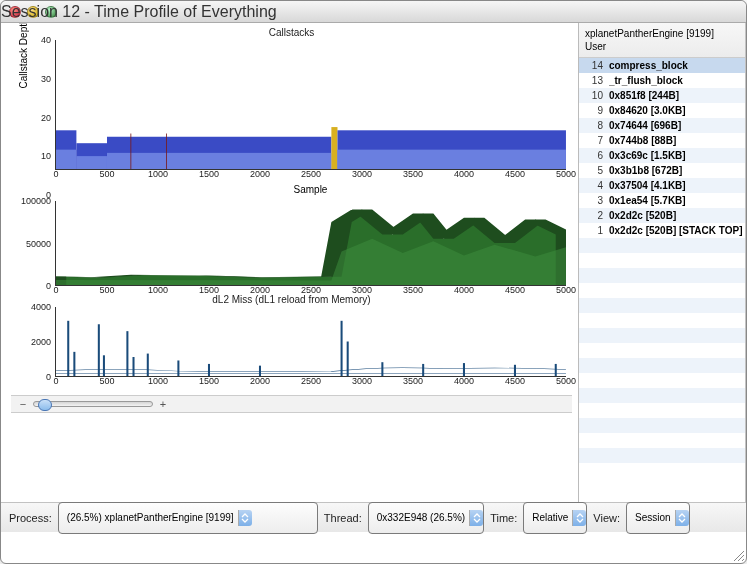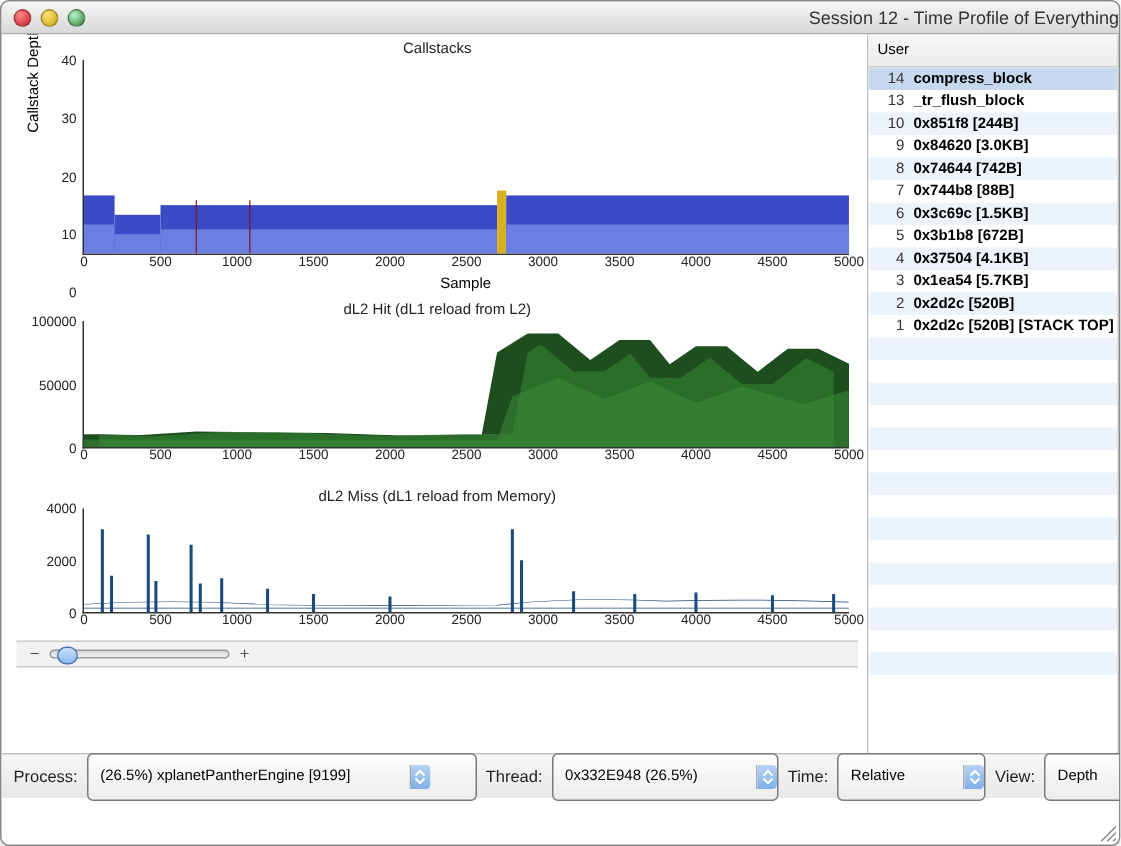--- a/index.html
+++ b/index.html
@@ -4,21 +4,21 @@
 <style>
   * { box-sizing: border-box; margin: 0; padding: 0; }
   body { font-family: "Lucida Grande", Helvetica, Arial, sans-serif; font-size: 11px; background: #fff; width: 747px; height: 564px; overflow: hidden; }
   .window { width: 747px; height: 564px; border: 1px solid #888; border-radius: 6px; overflow: hidden; background: #fff; box-shadow: 0 2px 8px rgba(0,0,0,0.2); }
   .titlebar { height: 22px; background: linear-gradient(#f6f6f6,#d8d8d8); display: flex; align-items: center; border-bottom: 1px solid #aaa; border-radius: 6px 6px 0 0; position: relative; }
   .traffic { display: flex; gap: 6px; padding-left: 8px; }
   .light { width: 12px; height: 12px; border-radius: 50%; border: 1px solid rgba(0,0,0,0.25); }
   .red { background: radial-gradient(circle at 35% 30%,#ff8a80,#c41e3a); }
   .yellow { background: radial-gradient(circle at 35% 30%,#ffe082,#c7a500); }
   .green { background: radial-gradient(circle at 35% 30%,#b9f6ca,#2e7d32); }
-  .title { position: absolute; left:0; right:0; text-align:right; font-size:12px; color:#333; pointer-events:none; }
+  .title { position: absolute; left:0; right:0; text-align:left; font-size:16px; color:#333; pointer-events:none; }
   .seg { display:flex; justify-content:center; padding:6px 0; border-bottom:1px solid #d0d0d0; background:#f7f7f7; }
   .segbtn { font-size:11px; padding:2px 14px; border:1px solid #7a7a7a; background:linear-gradient(#fdfdfd,#e3e3e3); cursor:pointer; }
   .segbtn:first-child{ border-radius:10px 0 0 10px; }
   .segbtn:last-child{ border-radius:0 10px 10px 0; border-left:none;}
   .segbtn.active{ background:linear-gradient(#9fc7f0,#5a9fe6); color:#fff; border-color:#2566b0;}
   .body { display:flex; height: calc(100% - 22px - 31px - 30px); }
   .charts { flex: 1 1 auto; padding: 4px 6px 4px 10px; overflow:hidden; border-right:1px solid #bbb;}
   .chart-block { margin-bottom: 6px; }
   .chart-title { text-align:center; font-size:10px; color:#222; margin-bottom:2px; font-weight:normal;}
   .chart-frame { border:1px solid #333; border-top:none; border-right:none; position:relative; }
@@ -37,21 +37,21 @@
   .stackrow:nth-child(even){ background:#fff;}
   .stackrow.sel { background:#c7d9ee;}
   .stackrow .num { width:22px; text-align:right; margin-right:6px; color:#333;}
   .stackrow .lbl { flex:1; white-space:nowrap; overflow:hidden; text-overflow:ellipsis;font-weight:bold;}
   .zoombar { height:18px; display:flex; align-items:center; gap:4px; padding:0 6px; border-top:1px solid #ccc; border-bottom:1px solid #ccc; background:#f2f2f2; font-size:11px;}
   .zoombar .minus,.zoombar .plus{ width:12px; text-align:center; color:#555; cursor:pointer;}
   .slider { flex:0 0 120px; height:6px; border:1px solid #999; border-radius:3px; background:linear-gradient(#d5d5d5,#f3f3f3); position:relative;}
   .slider .thumb { position:absolute; left:4px; top:-3px; width:14px; height:12px; border:1px solid #4976b5; border-radius:7px; background:linear-gradient(#c9e0f8,#8bbcec);}
   .bottombar { height:30px; display:flex; align-items:center; gap:6px; padding:0 8px; background:linear-gradient(#f7f7f7,#e8e8e8); border-top:1px solid #c2c2c2; font-size:11px;}
   .label { color:#222;}
-  .combo { display:inline-flex; align-items:center; border:1px solid #7a7a7a; border-radius:4px; background:linear-gradient(#fdfdfd,#ededed); height:32px; padding:0 4px; cursor:pointer;gap:35px;}
+  .combo { display:inline-flex; align-items:center; border:1px solid #7a7a7a; border-radius:4px; background:linear-gradient(#fdfdfd,#ededed); height:32px; padding:0 4px; cursor:pointer;}
   .combo .val{ padding:0 4px; font-size:10px; white-space:nowrap;}
   .combo .arrows{ width:14px; height:16px; border-left:1px solid #aaa; display:flex; flex-direction:column; justify-content:center; align-items:center; background:linear-gradient(#b7d3f3,#7db0e8); border-radius:0 3px 3px 0; margin-right:-4px;}
   .combo .arrows svg{display:block}
   .scrollbar-v { width:15px; background:linear-gradient(90deg,#f0f0f0,#e0e0e0); border-left:1px solid #c4c4c4;}
   .resize { position:absolute; right:3px; bottom:3px; width:12px; height:12px; }
 </style>
 </head>
 <body>
 
 <div class="window">
@@ -107,21 +107,20 @@
               <span style="left:80%">4000</span>
               <span style="left:90%">4500</span>
               <span style="left:100%">5000</span>
             </div>
           </div>
           <div class="xlabel">Sample</div>
         </div>
       </div>
 
       <div class="chart-block">
-        <div class="chart-title">dL2 Hit (dL1 reload from L2)</div>
         <div style="position:relative; margin-left:44px; margin-right:6px;">
           <div class="axis-y">
             <span style="bottom:0%">0</span>
             <span style="bottom:50%">50000</span>
             <span style="bottom:100%">100000</span>
           </div>
           <div class="chart-frame" style="height:85px;">
             <svg viewBox="0 0 5000 100000" preserveAspectRatio="none" width="100%" height="100%">
               <g transform="translate(0,100000) scale(1,-1)">
                 <path fill="#2a6e2a" stroke="#1e4d1e" stroke-width="200" d="M0 0 L0 10000 L400 9000 L800 12000 L1500 11000 L2000 9000 L2700 10000 L2800 75000 L3000 90000 L3300 60000 L3600 85000 L3800 55000 L4100 80000 L4400 50000 L4700 78000 L5000 60000 L5000 0 Z"></path>
@@ -138,21 +137,21 @@
               <span style="left:60%">3000</span>
               <span style="left:70%">3500</span>
               <span style="left:80%">4000</span>
               <span style="left:90%">4500</span>
               <span style="left:100%">5000</span>
             </div>
           </div>
         </div>
       </div>
 
-      <div class="chart-block" style="margin-top:27px">
+      <div class="chart-block" style="margin-top:8px">
         <div class="chart-title">dL2 Miss (dL1 reload from Memory)</div>
         <div style="position:relative; margin-left:44px; margin-right:6px;">
           <div class="axis-y">
             <span style="bottom:0%">0</span>
             <span style="bottom:50%">2000</span>
             <span style="bottom:100%">4000</span>
           </div>
           <div class="chart-frame" style="height:70px;">
             <svg viewBox="0 0 5000 4000" preserveAspectRatio="none" width="100%" height="100%">
               <g transform="translate(0,4000) scale(1,-1)" stroke="#1a4b7a" stroke-width="20" fill="none">
@@ -198,20 +197,21 @@
         <span class="minus">−</span>
         <div class="slider">
             <div class="thumb"></div>
           </div>
         <span class="plus">+</span>
       </div>
     </div>
 
     <div class="side">
       <div class="side-head">
+        <div>xplanetPantherEngine [9199]</div>
         <div>User</div>
       </div>
       <div class="stacklist" id="stacklist">
           <div class="stackrow sel">
             <span class="num">14</span>
             <span class="lbl">compress_block</span>
           </div>
           <div class="stackrow">
             <span class="num">13</span>
             <span class="lbl">_tr_flush_block</span>
@@ -219,21 +219,21 @@
           <div class="stackrow">
             <span class="num">10</span>
             <span class="lbl">0x851f8 [244B]</span>
           </div>
           <div class="stackrow">
             <span class="num">9</span>
             <span class="lbl">0x84620 [3.0KB]</span>
           </div>
           <div class="stackrow">
             <span class="num">8</span>
-            <span class="lbl">0x74644 [742B]</span>
+            <span class="lbl">0x74644 [696B]</span>
           </div>
           <div class="stackrow">
             <span class="num">7</span>
             <span class="lbl">0x744b8 [88B]</span>
           </div>
           <div class="stackrow">
             <span class="num">6</span>
             <span class="lbl">0x3c69c [1.5KB]</span>
           </div>
           <div class="stackrow">
@@ -299,21 +299,21 @@
     <span class="combo">
       <span class="val">Relative</span>
       <span class="arrows">
           <svg width="8" height="10">
             <path d="M1 4 L4 1 L7 4 M1 6 L4 9 L7 6" stroke="#fff" fill="none" stroke-width="1.3"></path>
           </svg>
         </span>
     </span>
     <span class="label">View:</span>
     <span class="combo">
-      <span class="val">Depth</span>
+      <span class="val">Session</span>
       <span class="arrows">
           <svg width="8" height="10">
             <path d="M1 4 L4 1 L7 4 M1 6 L4 9 L7 6" stroke="#fff" fill="none" stroke-width="1.3"></path>
           </svg>
         </span>
     </span>
   </div>
   <svg class="resize">
       <path d="M2 12 L12 2 M6 12 L12 6 M10 12 L12 10" stroke="#888" stroke-width="1"></path>
     </svg>

